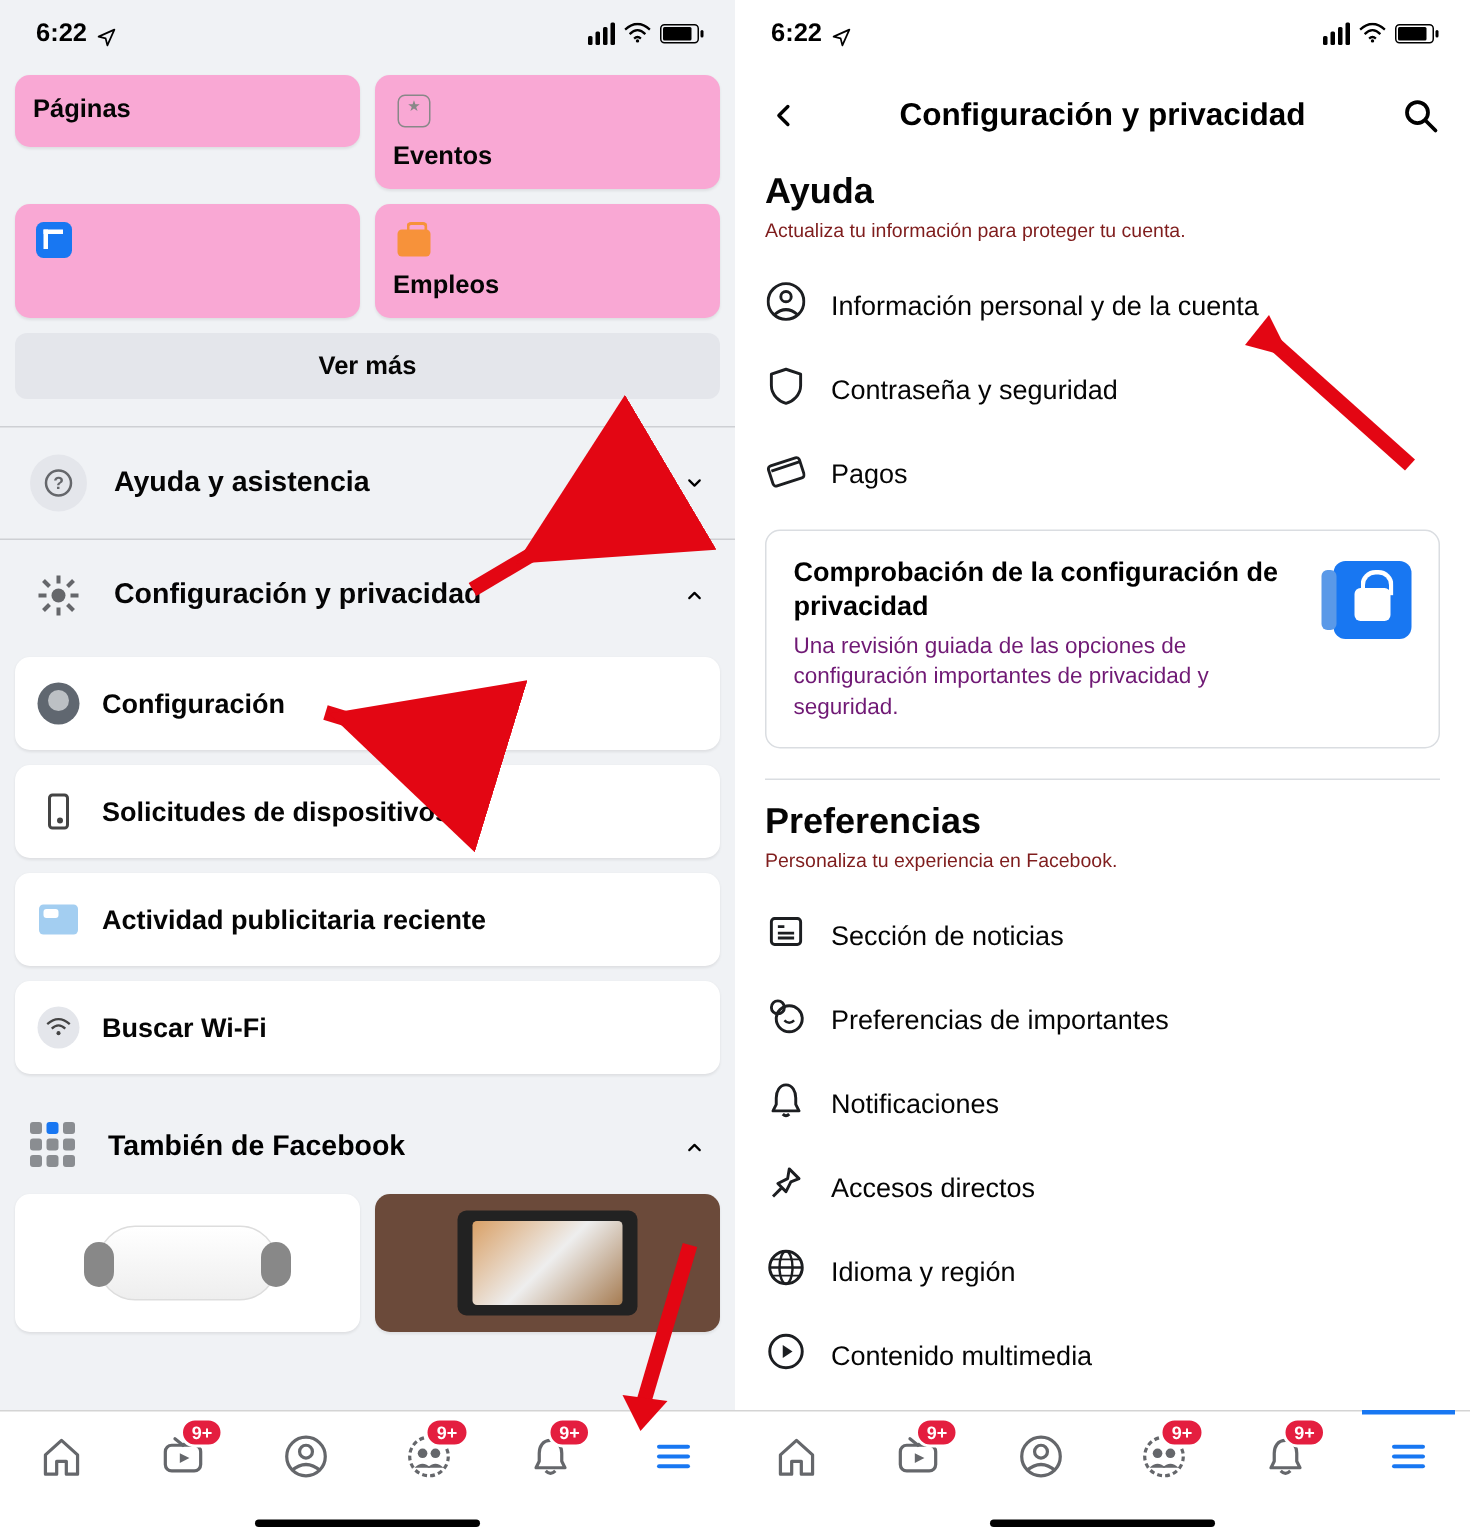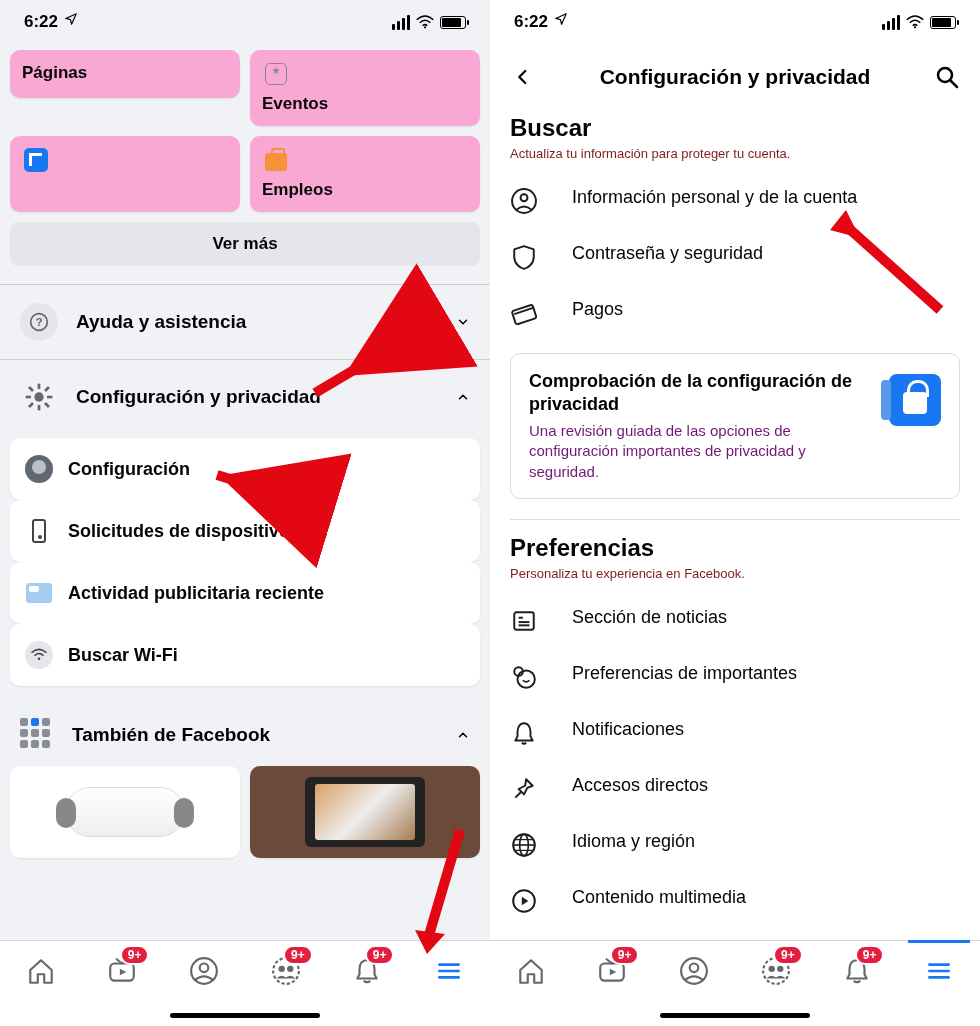--- a/index.html
+++ b/index.html
@@ -14,21 +14,21 @@
   .container { display: flex; width: 980px; height: 1026px; }
   .phone { width: 490px; height: 100%; position: relative; overflow: hidden; background:#f0f2f5; }
   .phone.right { background:#fff; }
 
   
   .status-bar {
     height: 44px; display:flex; align-items:center; justify-content:space-between;
     padding: 0 24px; font-size: 17px; font-weight:600;
   }
   .phone.left .status-bar { background:#f0f2f5; }
-  .status-left { display:flex; align-items:flex-start; gap:6px;}
+  .status-left { display:flex; align-items:flex-end; gap:6px;}
   .status-right { display:flex; align-items:center; gap:6px;}
   .sig-bars { display:inline-flex; align-items:flex-end; gap:2px;}
   .sig-bars span { width:3px; background:#000; border-radius:1px;}
   .sig-bars span:nth-child(1){height:6px;} .sig-bars span:nth-child(2){height:9px;}
   .sig-bars span:nth-child(3){height:12px;} .sig-bars span:nth-child(4){height:15px;}
   .wifi-ico { width:18px; height:14px; }
   .battery { width:26px; height:13px; border:1.5px solid #000; border-radius:3px; position:relative;}
   .battery::after { content:""; position:absolute; right:-4px; top:3px; width:2.5px; height:5px; background:#000; border-radius:1px;}
   .battery .fill { position:absolute; left:1px; top:1px; bottom:1px; width:80%; background:#000; border-radius:1px;}
 
@@ -59,21 +59,21 @@
     display:flex; align-items:center; gap:18px; padding:18px 20px;
     border-top:1px solid #ced0d4; position:relative;
   }
   .exp-row:last-of-type { border-bottom:1px solid #ced0d4;}
   .exp-row .title { flex:1; font-size:19px; font-weight:700; color:#050505;}
   .exp-ico { width:38px; height:38px; border-radius:50%; background:#e4e6eb; display:flex; align-items:center; justify-content:center;}
   .chev { width:14px; height:14px; }
   .chev svg { width:14px; height:14px; }
 
   
-  .sublist { padding: 4px 10px 14px; display:flex; flex-direction:column; }
+  .sublist { padding: 4px 10px 14px; display:flex; flex-direction:column; gap:10px;}
   .subcard {
     background:#fff; border-radius:10px; padding:16px 14px;
     display:flex; align-items:center; gap:14px;
     box-shadow: 0 1px 2px rgba(0,0,0,.08);
   }
   .subcard .si { width:30px; height:30px; display:flex; align-items:center; justify-content:center;}
   .subcard .sl { font-size:18px; font-weight:600; color:#050505;}
   .si-config { width:28px; height:28px; border-radius:50%; background:#606770; position:relative;}
   .si-config::after{content:""; position:absolute; top:5px; left:7px; width:14px; height:14px; border-radius:50%; background:#bcc0c4;}
   .si-device { width:14px; height:24px; border:2px solid #444; border-radius:3px; position:relative;}
@@ -117,21 +117,21 @@
   .nav-header {
     display:flex; align-items:center; padding: 18px 18px 8px; gap:12px;
   }
   .nav-header .back { width:30px; height:30px; display:flex; align-items:center; justify-content:center;}
   .nav-header h1 { flex:1; text-align:center; font-size:21px; font-weight:800;}
   .nav-header .search { width:30px; height:30px; display:flex; align-items:center; justify-content:center;}
 
   .section { padding: 14px 20px 0;}
   .section h2 { font-size:24px; font-weight:800; color:#050505; margin-bottom:4px;}
   .section .desc { font-size:13px; color:#7f1d1d; margin-bottom:12px;}
-  .setrow { display:flex; align-items:flex-start; gap:34px; padding:14px 0; }
+  .setrow { display:flex; align-items:flex-end; gap:16px; padding:14px 0; }
   .setrow .sico { width:28px; height:28px; display:flex; align-items:center; justify-content:center;}
   .setrow .slabel { font-size:18px; font-weight:500; color:#050505;}
 
   .promo-card {
     margin:12px 20px 20px; border:1px solid #dadde1; border-radius:10px;
     padding:16px 18px; display:flex; gap:14px; align-items:flex-start;
   }
   .promo-card .txt { flex:1;}
   .promo-card .ptitle { font-size:18px; font-weight:700; margin-bottom:6px; line-height:1.25;}
   .promo-card .pdesc { font-size:15px; color:#701a75; line-height:1.35;}
@@ -410,21 +410,21 @@
       <h1>Configuración y privacidad</h1>
       <div class="search">
         <svg width="24" height="24" viewBox="0 0 24 24">
             <circle cx="10" cy="10" r="7" fill="none" stroke="#000" stroke-width="2.5"></circle>
             <line x1="16" y1="16" x2="22" y2="22" stroke="#000" stroke-width="2.5" stroke-linecap="round"></line>
           </svg>
       </div>
     </div>
 
     <div class="section">
-      <h2>Buscar</h2>
+      <h2>Ayuda</h2>
       <div class="desc">Actualiza tu información para proteger tu cuenta.</div>
 
       <div class="setrow">
         <div class="sico">
             <svg width="26" height="26" viewBox="0 0 24 24">
               <circle cx="12" cy="12" r="11" fill="none" stroke="#1c1e21" stroke-width="1.8"></circle>
               <circle cx="12" cy="9" r="3.2" fill="none" stroke="#1c1e21" stroke-width="1.8"></circle>
               <path d="M5 20 Q12 14 19 20" fill="none" stroke="#1c1e21" stroke-width="1.8"></path>
             </svg>
           </div>

